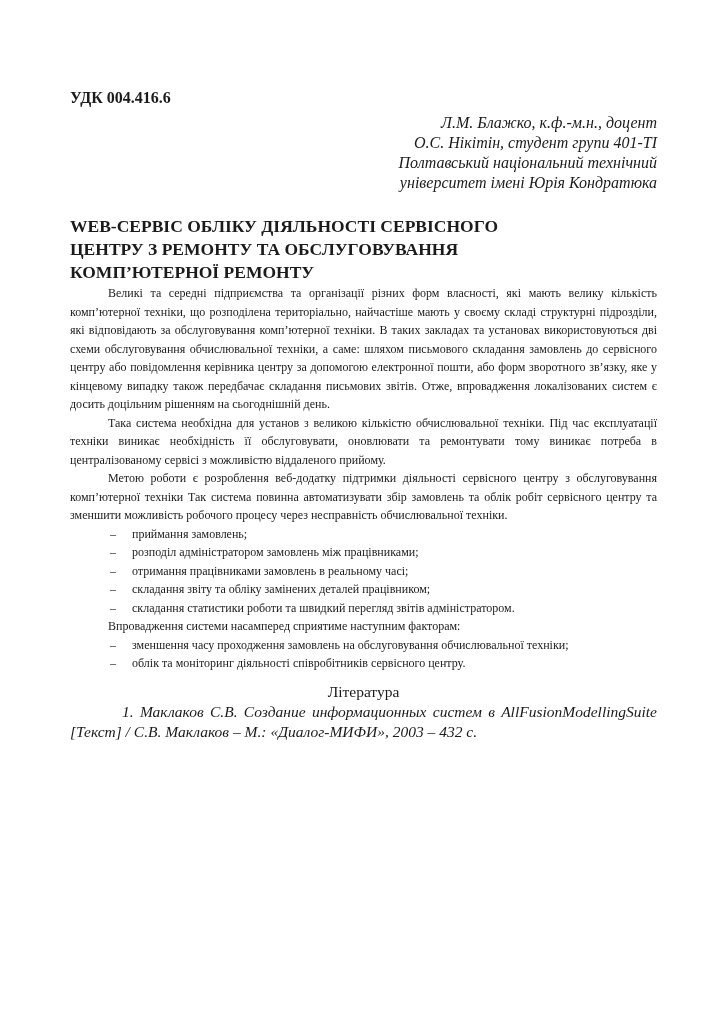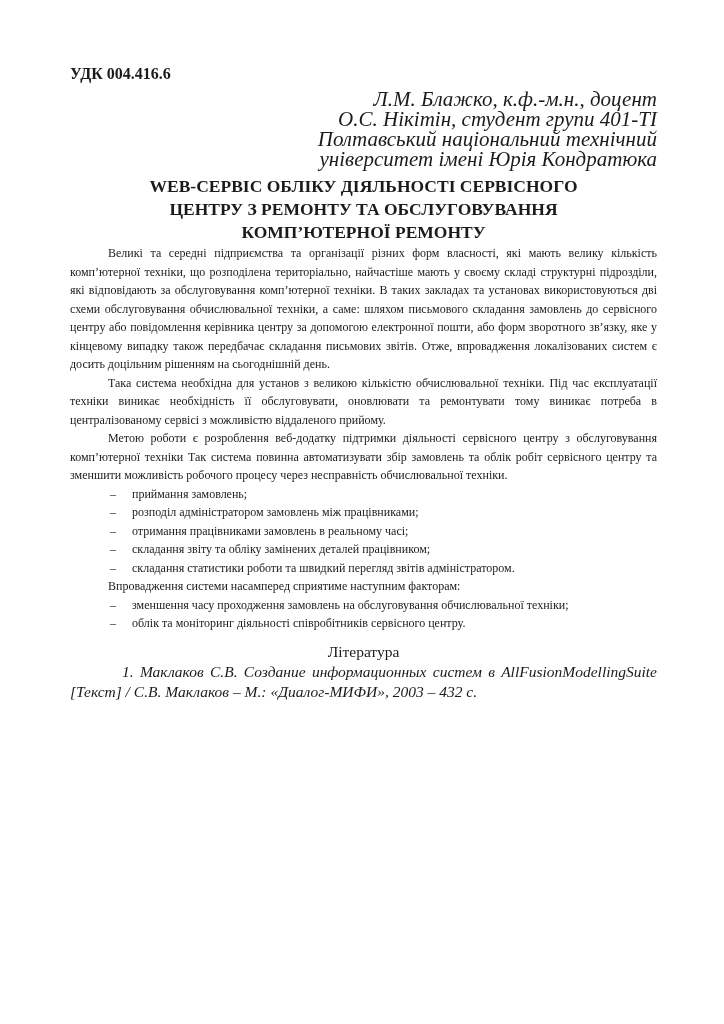--- a/index.html
+++ b/index.html
@@ -9,38 +9,38 @@
   }
   .page {
     position: relative;
     width: 724px;
     height: 1024px;
     margin: 0 auto;
     background: #ffffff;
     color: #1b1b1b;
     font-family: "Liberation Serif", serif;
     box-sizing: border-box;
-    padding: 64px 67px 0 70px;
+    padding: 88px 67px 0 70px;
     overflow: hidden;
   }
   .udc {
     font-weight: bold;
     font-size: 16px;
     line-height: 19px;
   }
   .authors {
     margin-top: 6px;
     text-align: right;
     font-style: italic;
-    font-size: 21px;
+    font-size: 16px;
     line-height: 20px;
   }
   .title {
-    margin: 6px 0 0 0;
-    text-align: center;
+    margin: 22px 0 0 0;
+    text-align: left;
     font-weight: bold;
     font-size: 17.5px;
     line-height: 23px;
   }
   .title .tline { display: block; }
   .body-text {
     font-size: 12px;
     line-height: 18.5px;
   }
   .body-text p, .li {

